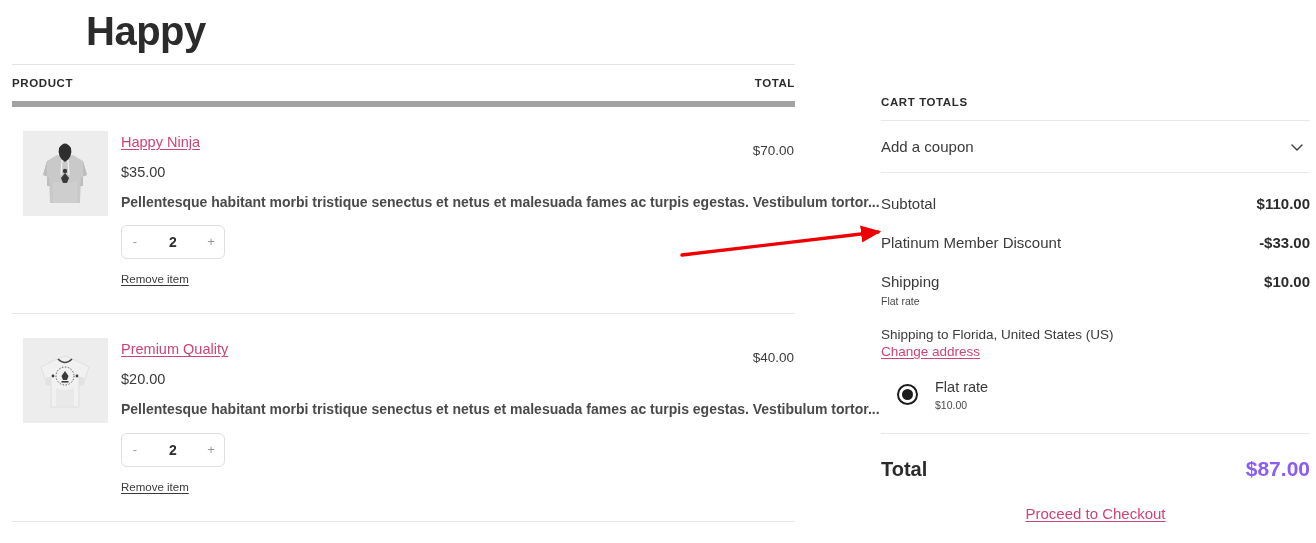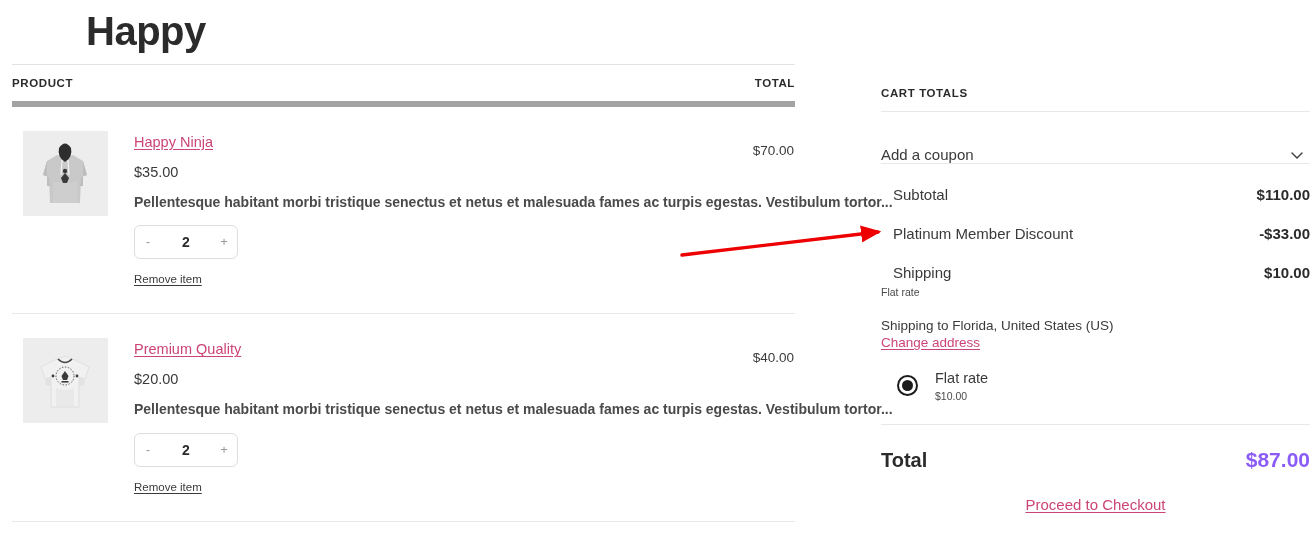--- a/index.html
+++ b/index.html
@@ -81,21 +81,21 @@
     height: 85px;
     flex: 0 0 85px;
     margin-left: 11px;
     background: #ededed;
     position: relative;
     overflow: hidden;
   }
   .thumb svg { display: block; }
 
   .prod-info {
-    margin-left: 26px;
+    margin-left: 13px;
     flex: 1 1 auto;
     padding-top: 2px;
   }
 
   .prod-name {
     font-size: 14.5px;
     color: #cc4477;
     text-decoration: underline;
     text-underline-offset: 2px;
     display: inline-block;
@@ -163,60 +163,59 @@
     color: #3a3a3a;
     text-align: right;
     padding-top: 36px !important;
     padding-right: 1px !important;
   }
 
   
   .cart-right {
     position: absolute;
     left: 881px;
-    top: 8px;
+    top: 17px;
     width: 429px;
   }
 
   .totals-heading {
     font-size: 11.5px;
     font-weight: 700;
     letter-spacing: 0.6px;
     text-transform: uppercase;
     color: #2b2b2b;
     padding: 79px 0 12px 0;
     margin: 0;
   }
 
   .hr { height: 1px; background: #e8e8e8; width: 100%; }
 
   .coupon-row {
     display: flex;
-    align-items: flex-end;
+    align-items: center;
     justify-content: space-between;
     height: 51px;
     cursor: pointer;
     gap: 45px;
   }
   .coupon-label {
     font-size: 15px;
     color: #3a3a3a;
     font-weight: 400;
   }
   .chev {
     width: 16px; height: 16px;
     margin-right: 5px;
   }
 
   .totals-line {
     display: flex;
     align-items: baseline;
     justify-content: space-between;
     padding-top: 22px;
-    margin-left: 12px;
   }
   .tl-label {
     font-size: 15px;
     color: #3a3a3a;
   }
   .tl-value {
     font-size: 15px;
     font-weight: 700;
     color: #2b2b2b;
   }

